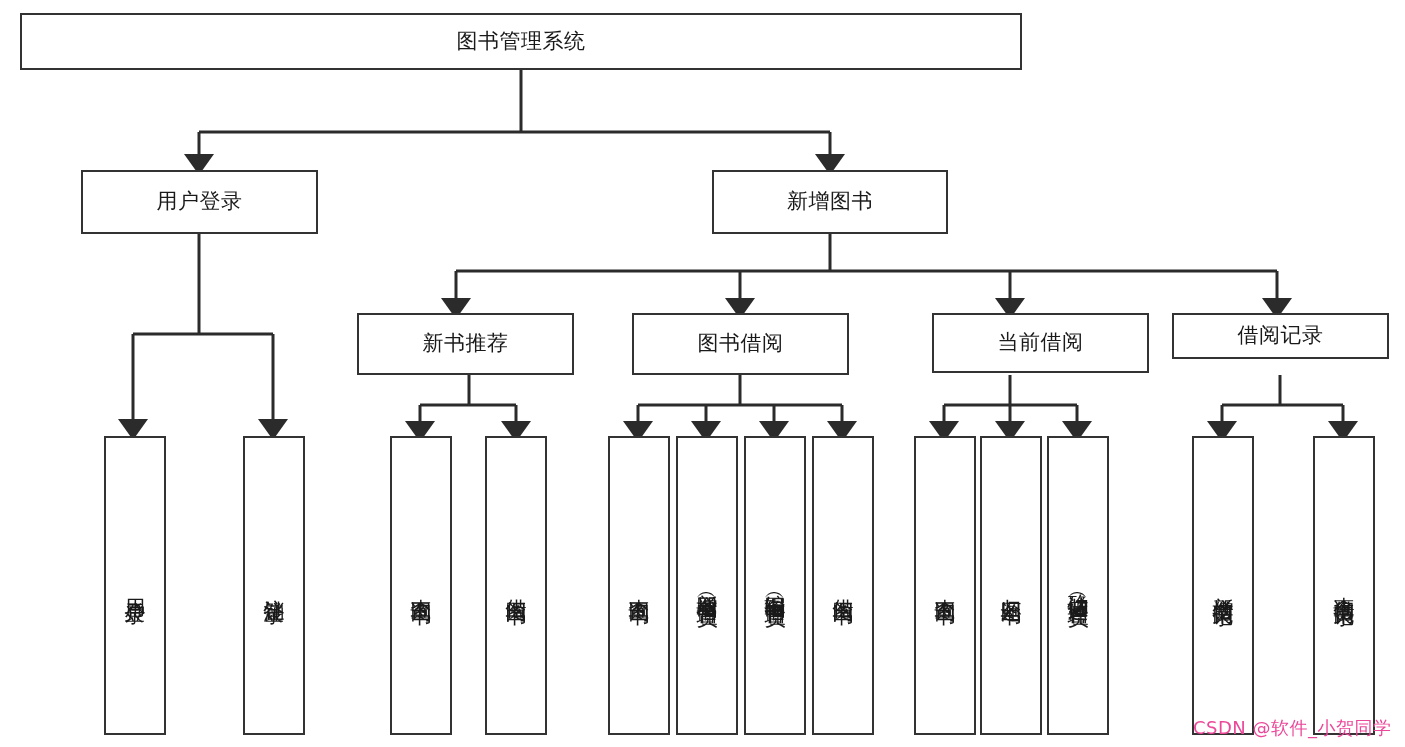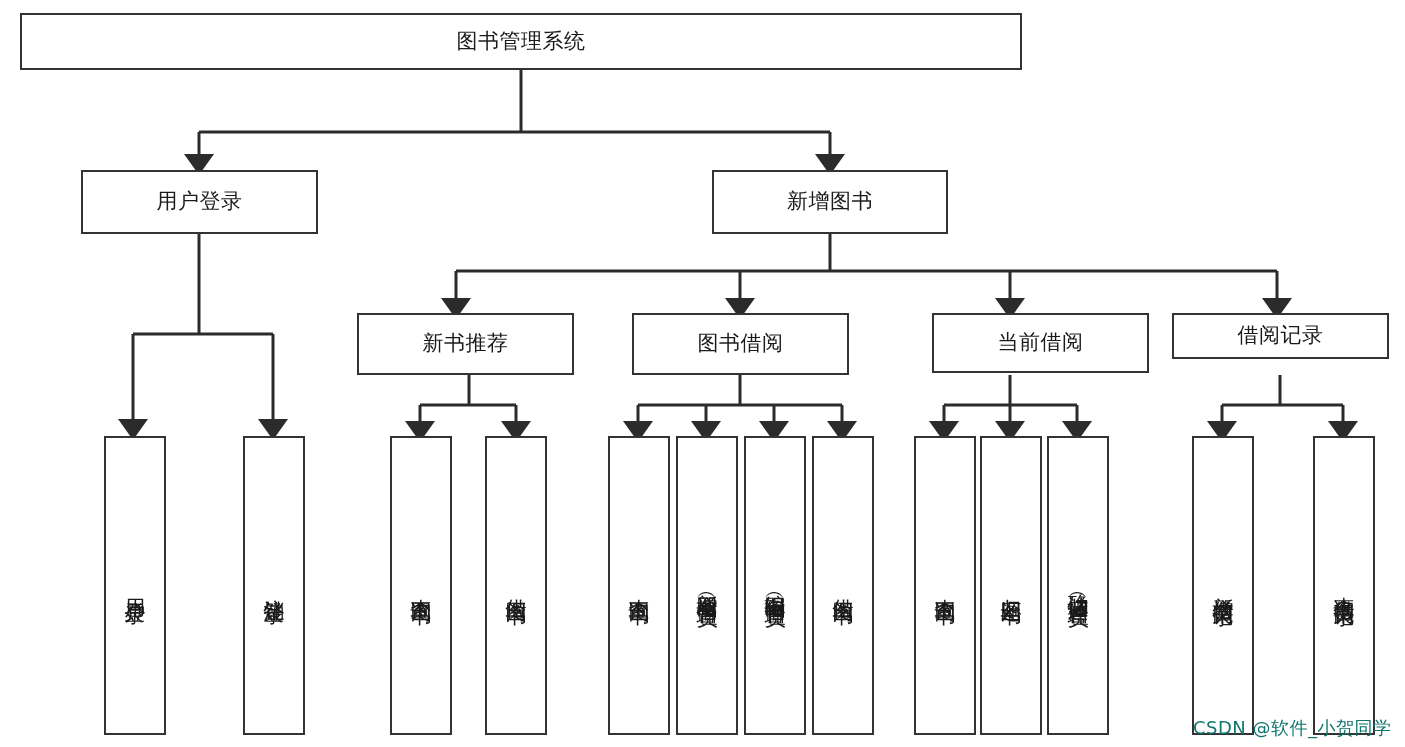--- a/index.html
+++ b/index.html
@@ -45,21 +45,21 @@
   .node.vertical .label {
     writing-mode: vertical-rl;
     text-orientation: upright;
     font-size: 21px;
     letter-spacing: 2px;
     line-height: 1.05;
     white-space: nowrap;
   }
   .watermark {
     position: absolute;
-    color: #0f766e;
+    color: #ec4899;
     font-size: 18px;
     letter-spacing: 0.5px;
     white-space: nowrap;
     user-select: none;
   }
 </style>
 </head>
 <body>
 
 <div id="canvas">

